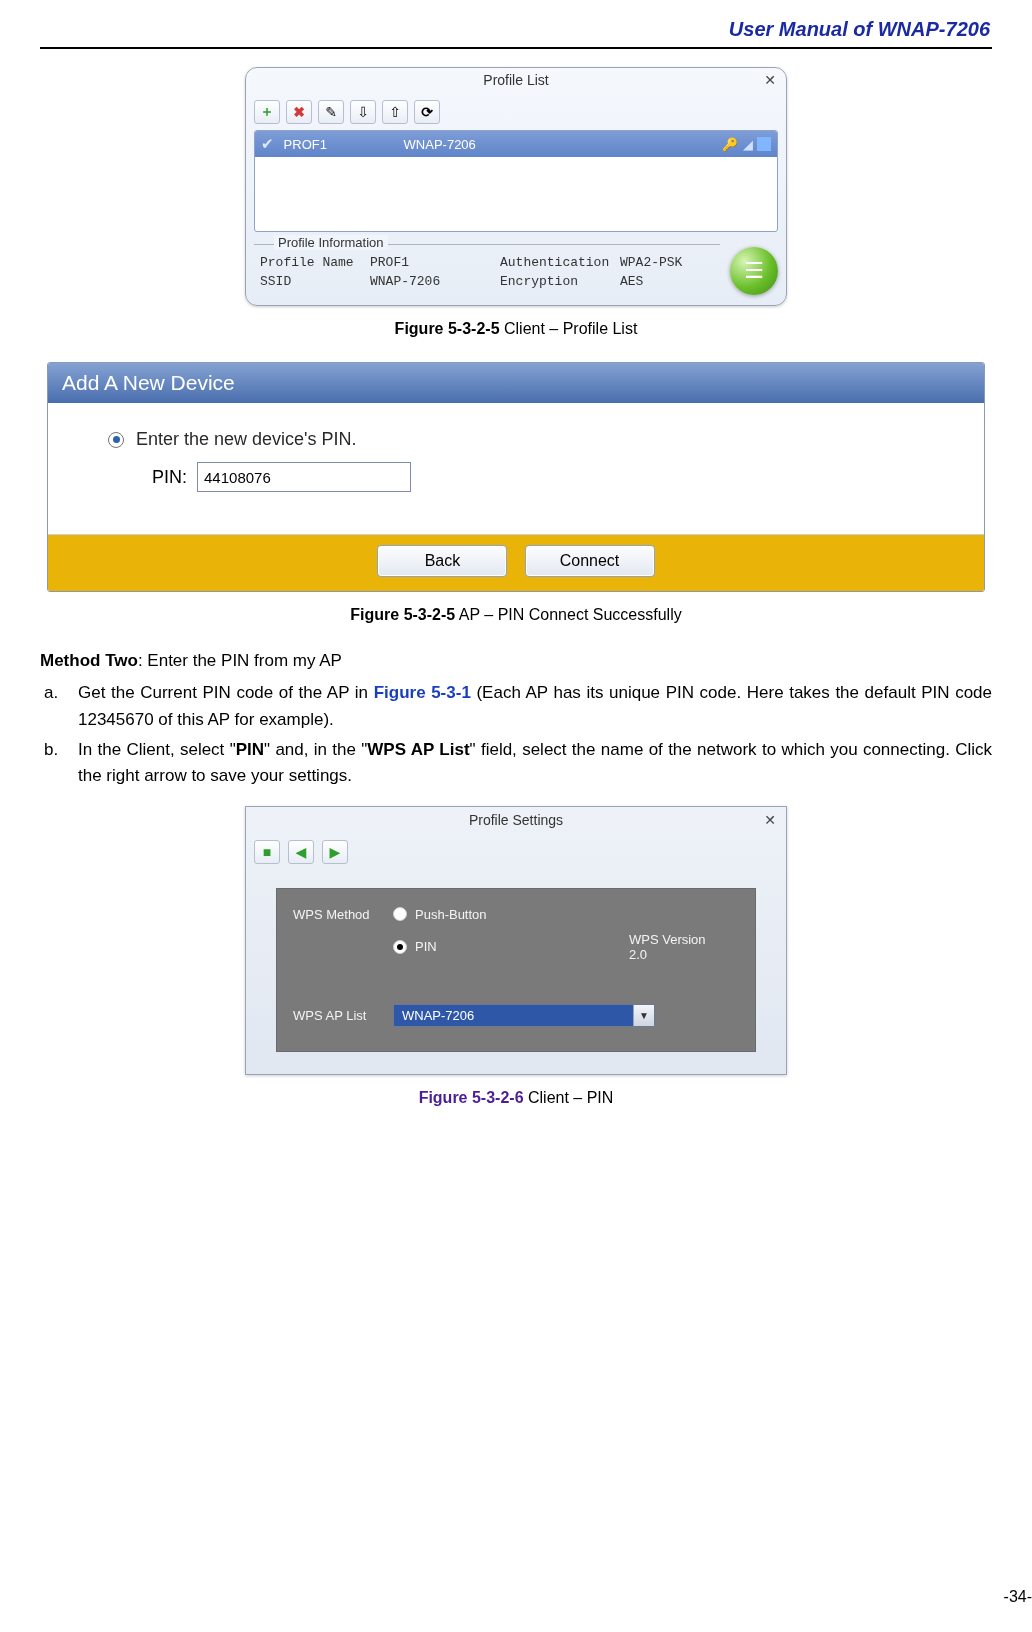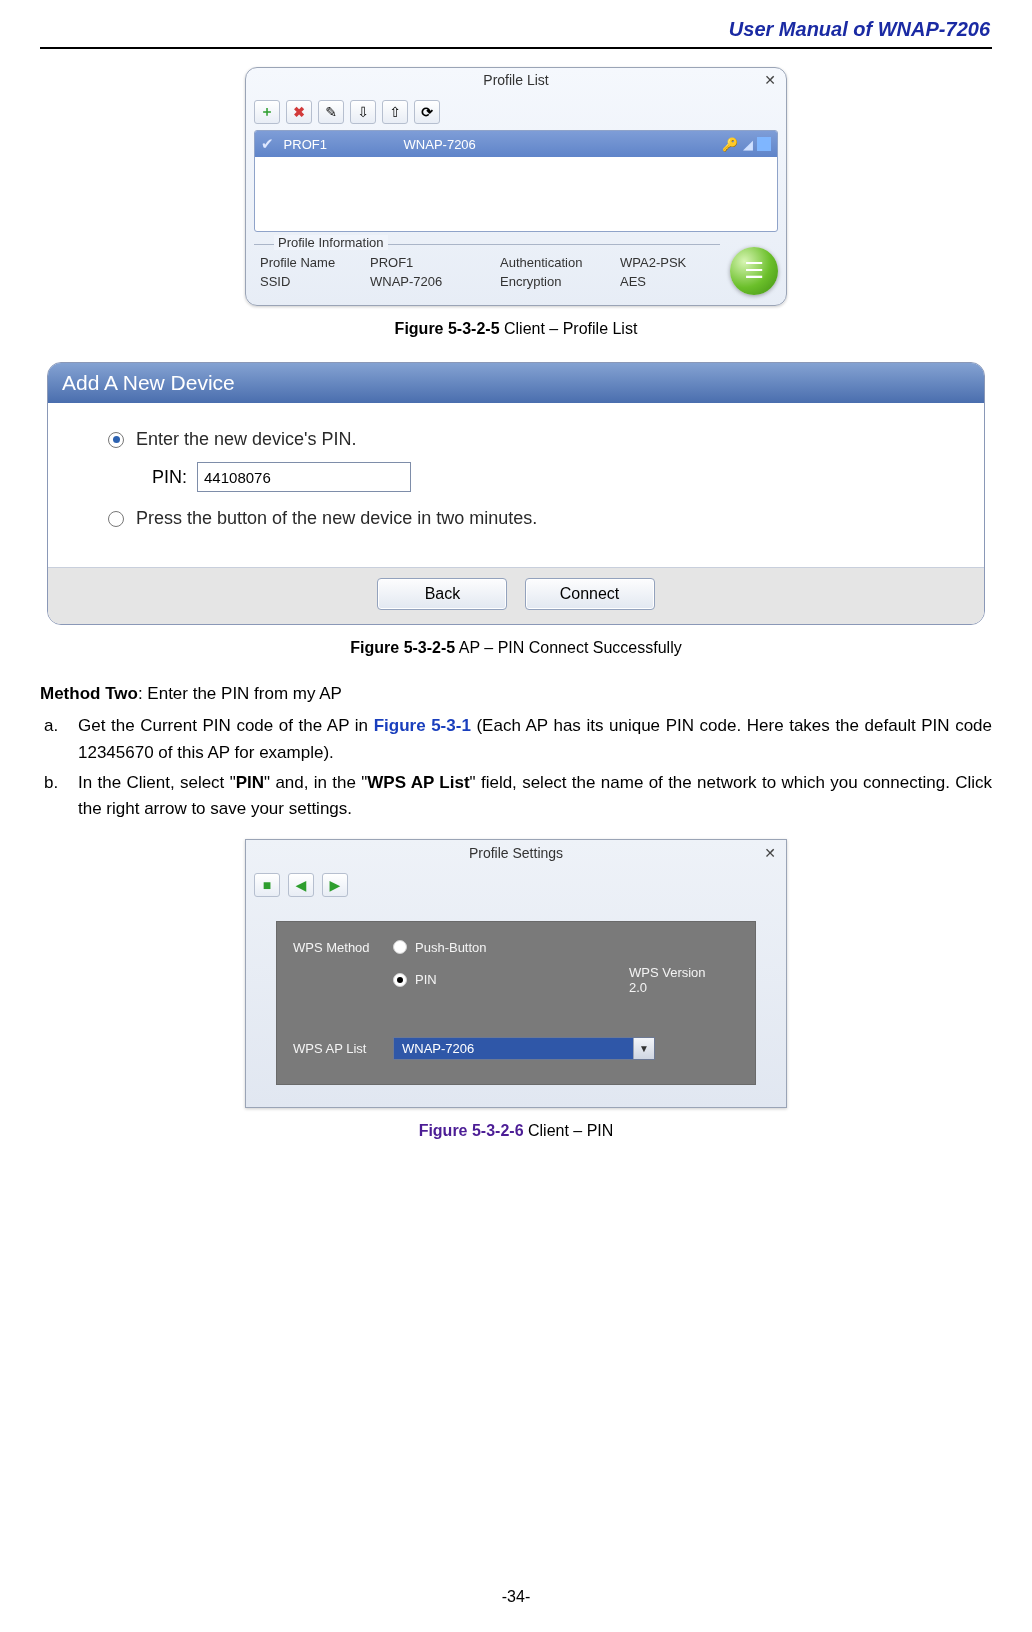--- a/index.html
+++ b/index.html
@@ -104,40 +104,41 @@
     background: linear-gradient(#f0f4fb,#f0f4fb);
     padding: 0 4px;
     font-size: 13px;
     color: #333;
   }
   .pl-info-grid {
     display: grid;
     grid-template-columns: 110px 130px 120px 90px;
     row-gap: 4px;
     font-size: 13px;
+    font-family: Liberation Mono, monospace;
   }
   .wifi-ball {
     width: 48px; height: 48px;
     border-radius: 50%;
     background: radial-gradient(circle at 30% 30%, #d7f5b3, #6bbf2a 55%, #3f8f12);
     box-shadow: 0 1px 4px rgba(0,0,0,.35);
     margin-left: 10px;
     display: flex; align-items: center; justify-content: center;
     color: #fff; font-size: 22px;
   }
 
   .caption { text-align: center; font-size: 16px; margin: 14px 0 24px 0; }
   .caption b { font-weight: bold; }
 
   
   .add-dev-win {
     width: 936px;
     margin: 0 auto;
     border: 1px solid #8a98b7;
-    border-radius: 14px;
+    border-radius: 3px;
     background: #fff;
     text-align: left;
     font-size: 18px;
     overflow: hidden;
   }
   .ad-title {
     background: linear-gradient(#84a2d2,#4a6eae);
     color: #fff;
     font-size: 21px;
     padding: 8px 14px;
@@ -154,21 +155,21 @@
   .radio.sel::after { content:""; width: 7px; height:7px; border-radius:50%; background:#2d62b0; }
   .ad-pin-row { display: flex; align-items: center; gap: 10px; margin: 4px 0 16px 44px; }
   .ad-pin-row input {
     width: 200px; height: 24px;
     border: 1px solid #7e8da9;
     font-size: 15px; padding: 2px 6px;
     font-family: inherit;
   }
   .ad-status { color: #1a3fbd; font-weight: bold; margin-top: 22px; font-size: 19px; }
   .ad-sep { border-top: 1px solid #c8cfdc; margin: 18px 0 0 0; }
-  .ad-btns { text-align: center; padding: 10px 0 14px 0; background: #e5e5e5; }
+  .ad-btns { text-align: center; padding: 10px 0 14px 0; background: #eab308; }
   .winbtn {
     display: inline-block;
     width: 128px;
     padding: 6px 0;
     margin: 0 6px;
     border: 1px solid #93a2bd;
     border-radius: 4px;
     background: linear-gradient(#fdfdfe,#e2e8f1);
     font-size: 16px;
     box-shadow: inset 0 0 0 1px #fff;
@@ -233,21 +234,21 @@
     width: 20px;
     background: linear-gradient(#f3f5f9,#cfd6e2);
     text-align: center;
     font-size: 10px;
     color:#333;
     border-left: 1px solid #9aa4b6;
     align-self: stretch;
     display:flex; align-items:center; justify-content:center;
   }
 
-  .pagefoot { position: absolute; bottom: 26px; left:0; right:0; text-align:center; font-size: 16px; color:#000; }
+  .pagefoot { position: absolute; bottom: 26px; left:0; right:0; text-align:right; font-size: 16px; color:#000; }
 </style>
 </head>
 <body>
 
 <div class="header-text">User Manual of WNAP-7206</div>
 <hr class="header-rule">
 
 <div class="fig">
   <div class="profile-list-win">
     <div class="pl-titlebar">
@@ -298,24 +299,20 @@
   <div class="add-dev-win">
     <div class="ad-title">Add A New Device</div>
     <div class="ad-body">
       <div class="ad-opt">
         <span class="radio sel"></span>
         <span>Enter the new device's PIN.</span>
       </div>
       <div class="ad-pin-row">
         <span>PIN:</span>
         <input type="text" value="44108076" style="">
-      </div>
-      <div class="ad-opt">
-        <span class="radio"></span>
-        <span>Press the button of the new device in two minutes.</span>
       </div>
     </div>
     <div class="ad-sep"></div>
     <div class="ad-btns">
       <span class="winbtn">Back</span>
       <span class="winbtn">Connect</span>
     </div>
   </div>
 </div>
 <div class="caption">

